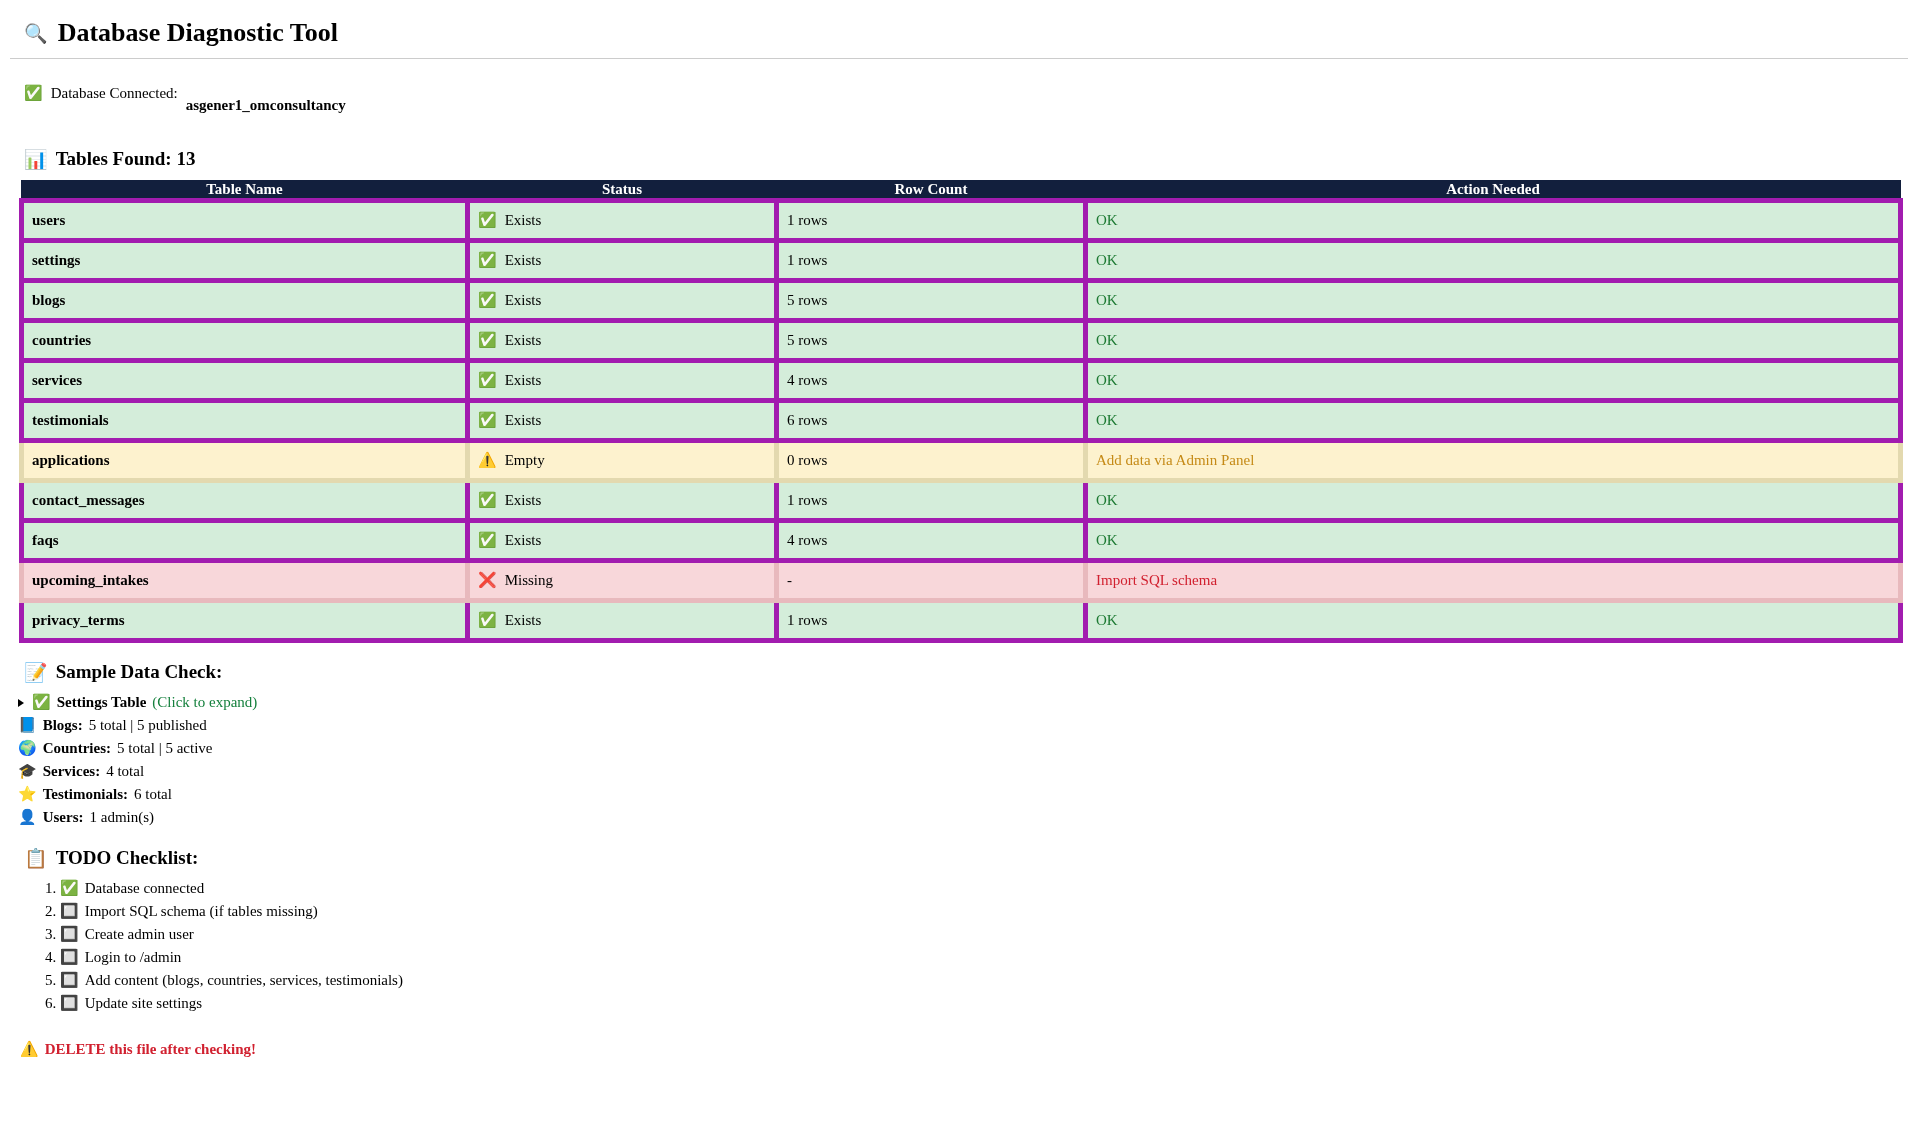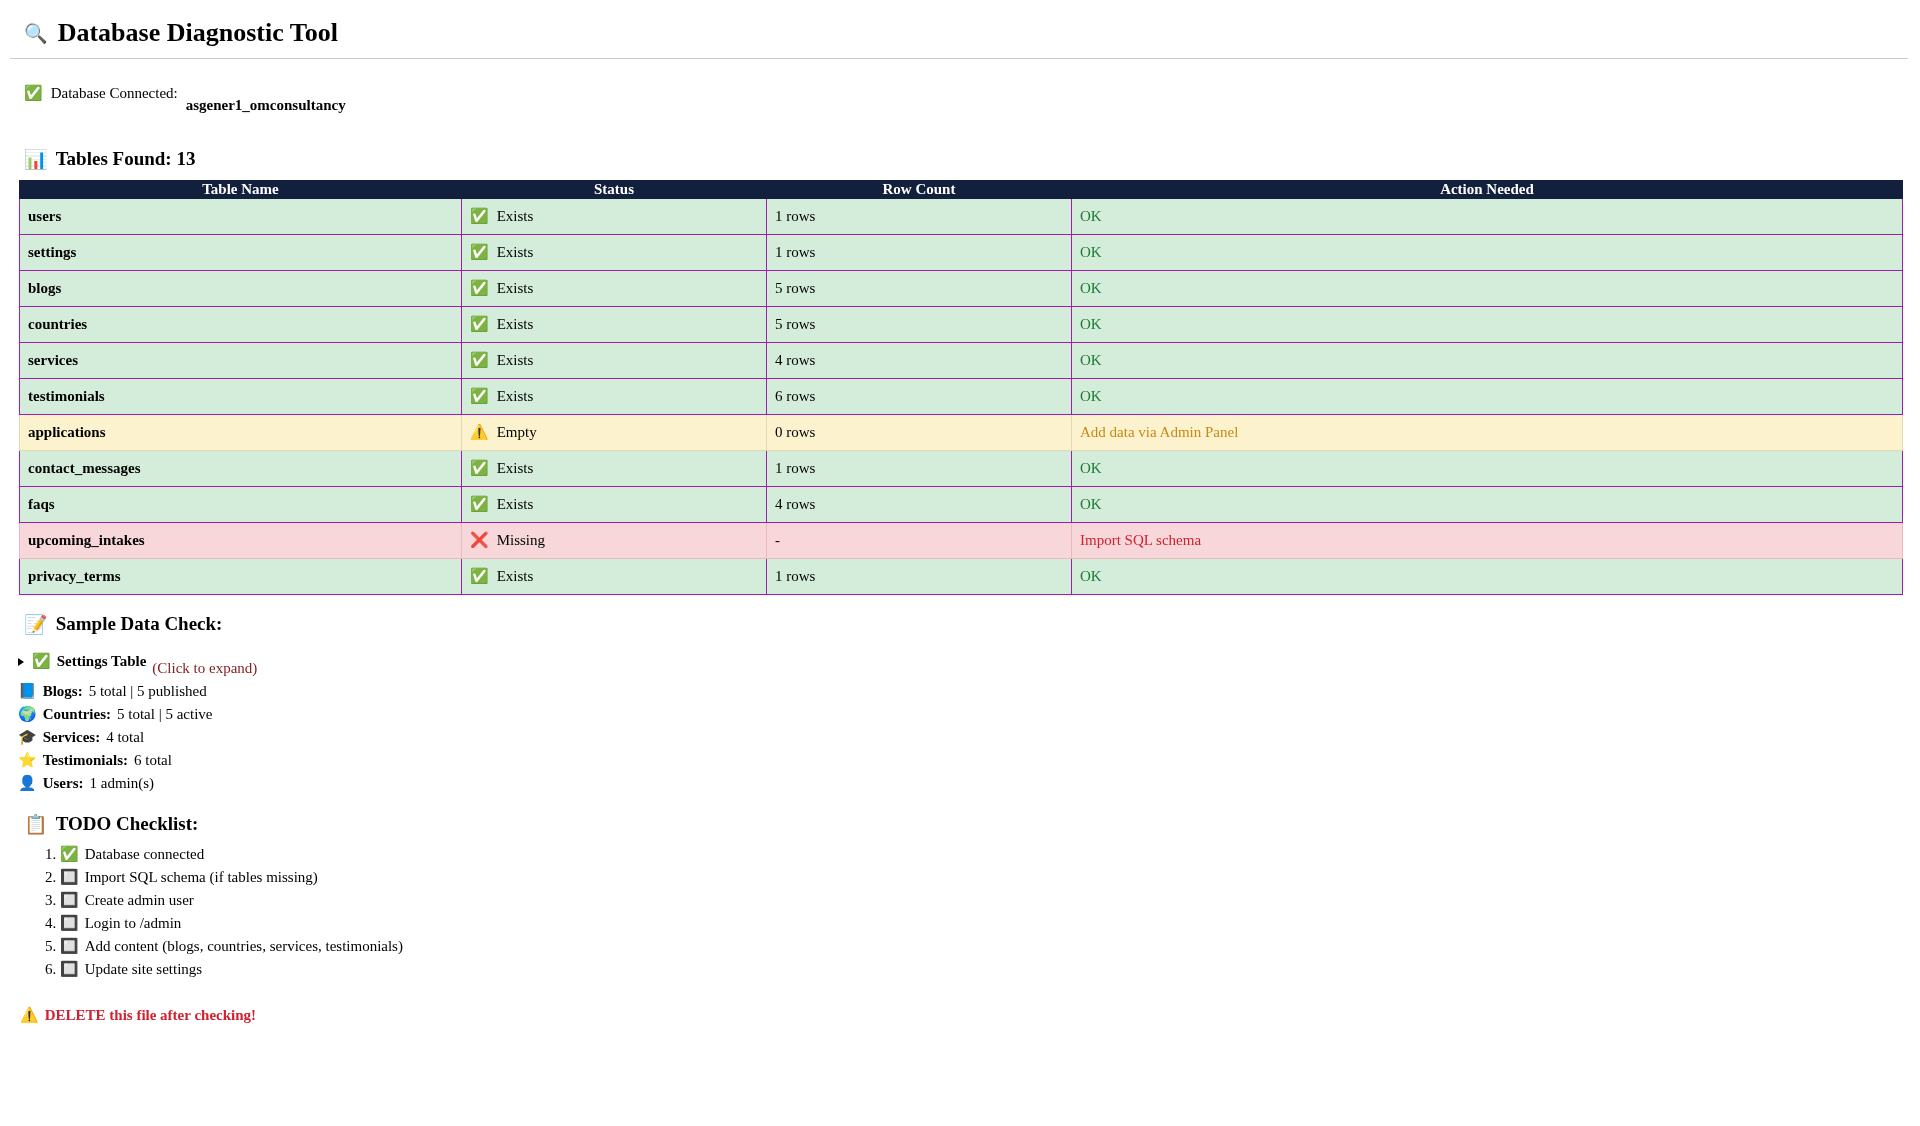--- a/index.html
+++ b/index.html
@@ -59,21 +59,21 @@
   table.db th {
     background: #121f3d;
     color: #ffffff;
     font-weight: bold;
     padding: 0 6px;
     border: 1px solid #121f3d;
     text-align: center;
     font-size: 15px;
   }
   table.db td {
-    border: 1px solid #a21caf;
+    border: 5px solid #a21caf;
     padding: 9px 8px;
     vertical-align: middle;
     font-size: 15px;
   }
   tr.row-ok td { background: #d4edda; }
   tr.row-empty td { background: #fdf2ce; border-color: #e3d9af; }
   tr.row-missing td { background: #f8d7da; border-color: #e8b9bd; }
   td.col-name { font-weight: bold; width: 425px; }
   td.col-status { width: 288px; }
   td.col-rows { width: 288px; }
@@ -110,21 +110,21 @@
     cursor: pointer;
   }
   .tri {
     display: inline-block;
     width: 0; height: 0;
     border-left: 6px solid #000;
     border-top: 4px solid transparent;
     border-bottom: 4px solid transparent;
     margin-right: 2px;
   }
-  .muted { color: #7f1d1d; margin-top: 14px; }
+  .muted { color: #15803d; }
   ol.todo {
     font-size: 15px;
     margin: 6px 0 0 26px;
     padding-left: 24px;
     line-height: 21px;
   }
   ol.todo li { padding: 1px 0; }
   ol.todo li .li-flex { display: flex; align-items: center; gap: 6px; }
   .delete-warn {
     color: #d1202f;

